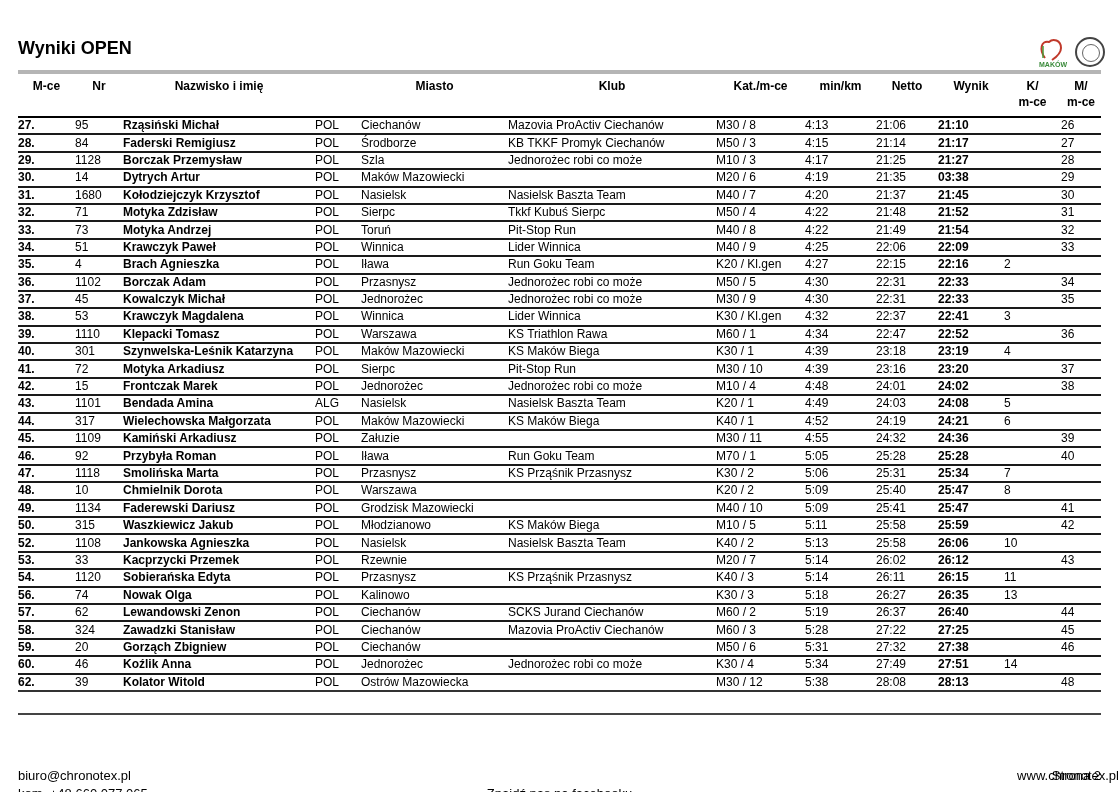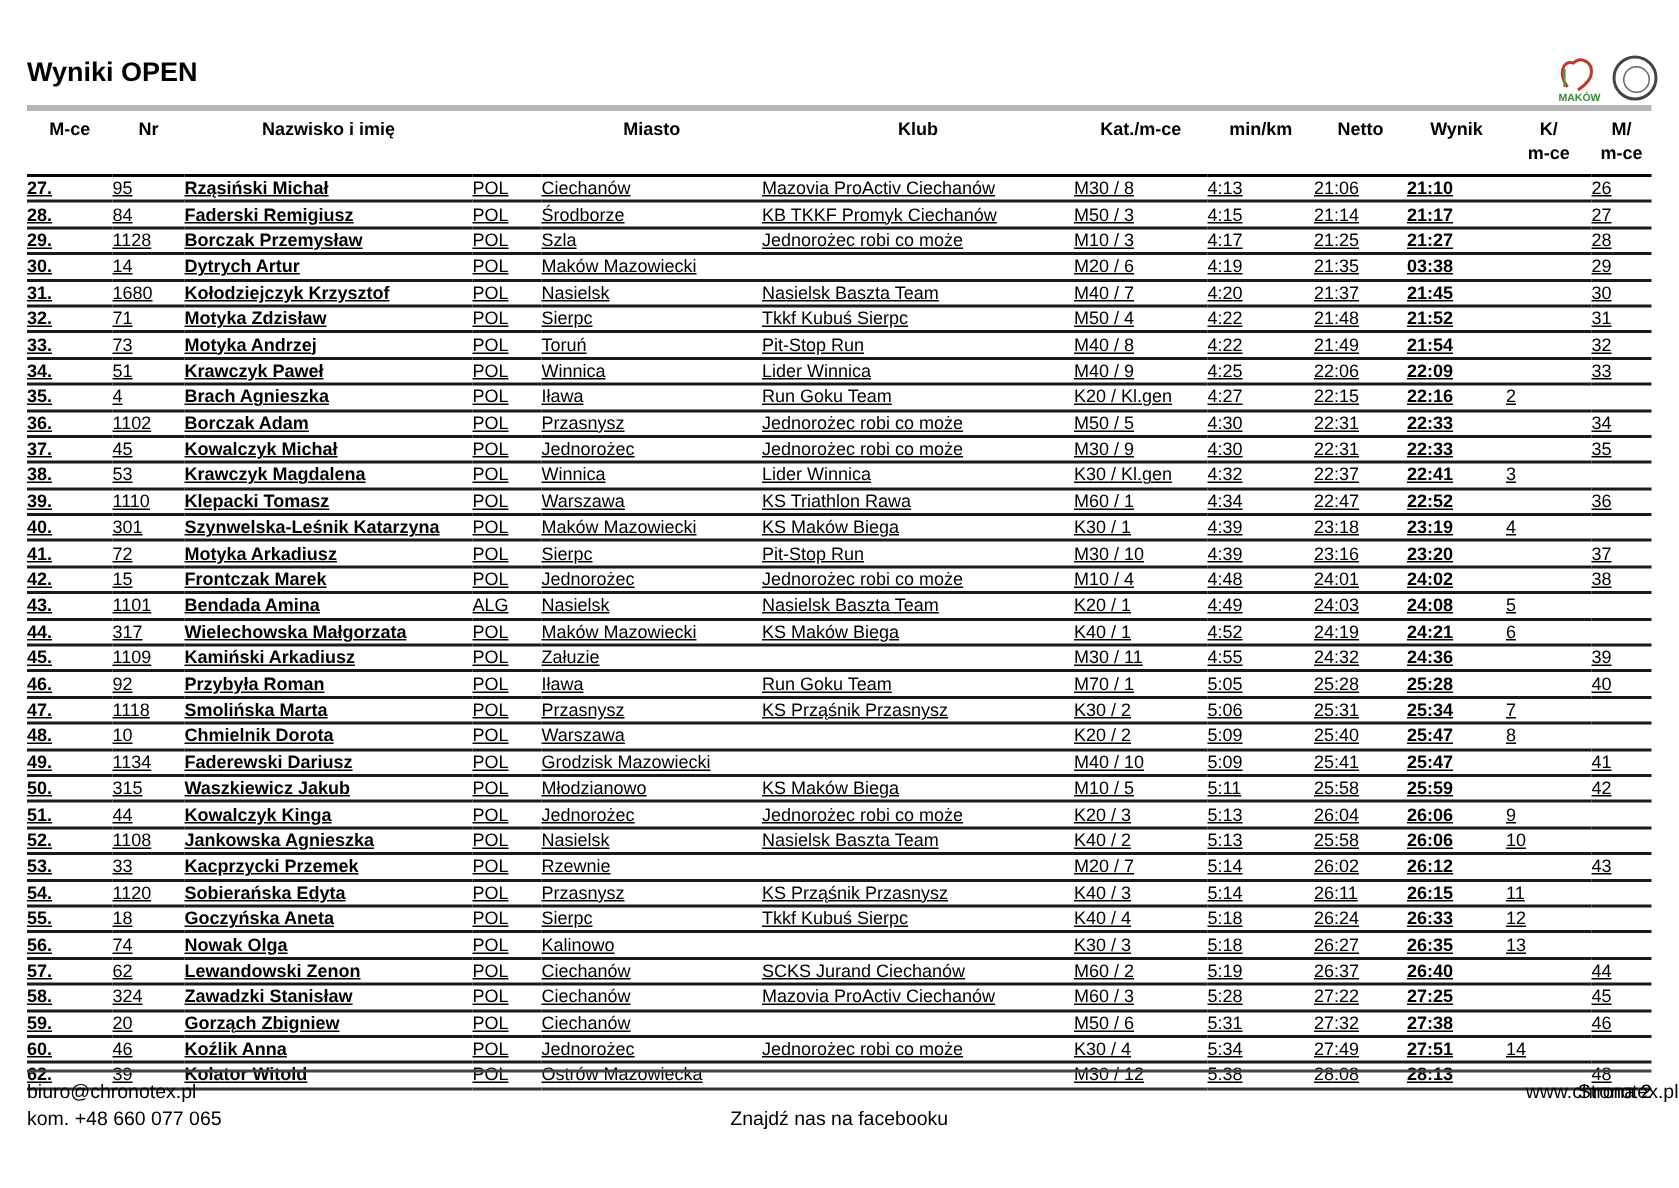--- a/index.html
+++ b/index.html
@@ -8,25 +8,25 @@
   .title { position: absolute; left: 18px; top: 38px; font-size: 18px; font-weight: bold; }
   .logos { position: absolute; right: 14px; top: 36px; display: flex; gap: 6px; align-items: center; }
   .logo-heart { width: 34px; height: 32px; position: relative; }
   .logo-seal { width: 30px; height: 30px; border-radius: 50%; border: 2px solid #444; box-sizing: border-box; position: relative; }
   .logo-seal::after { content: ""; position: absolute; left: 5px; top: 5px; width: 16px; height: 16px; border-radius: 50%; border: 1px solid #666; }
   .topbar { position: absolute; left: 18px; right: 18px; top: 70px; height: 4px; background: #b5b5b5; }
   table { position: absolute; left: 18px; top: 76px; width: 1083px; border-collapse: collapse; font-size: 12px; }
   th { text-align: center; font-weight: bold; font-size: 12px; vertical-align: top; padding: 2px 0 0 0; height: 38px; line-height: 16px; }
   thead tr { border-bottom: 2px solid #000; }
   td { padding: 0; height: 15.4px; line-height: 15px; white-space: nowrap; }
-  tbody tr { border-bottom: 2px solid #1a1a1a; text-decoration: underline; }
+  tbody tr { border-bottom: 2px solid #1a1a1a; }
   tbody tr:last-child { border-bottom: 2px solid #333; }
   .b { font-weight: bold; }
   .footer-line { position: absolute; left: 18px; right: 18px; top: 713px; height: 2px; background: #444; }
-  .f { position: absolute; font-size: 13px; }
+  .f { position: absolute; font-size: 13px; margin-top: 48px; }
   .f-l1 { left: 18px; top: 720px; }
   .f-l2 { left: 18px; top: 738px; }
   .f-c1 { left: 0; right: 0; top: 720px; text-align: right; }
   .f-c2 { left: 0; right: 0; top: 738px; text-align: center; }
   .f-r { right: 18px; top: 720px; }
 </style>
 </head>
 <body>
 
 <div class="title">Wyniki OPEN</div>
@@ -406,34 +406,20 @@
         <td>Młodzianowo</td>
         <td>KS Maków Biega</td>
         <td>M10 / 5</td>
         <td>5:11</td>
         <td>25:58</td>
         <td class="b">25:59</td>
         <td></td>
         <td>42</td>
       </tr>
       <tr>
-        <td class="b">51.</td>
-        <td>44</td>
-        <td class="b">Kowalczyk Kinga</td>
-        <td>POL</td>
-        <td>Jednorożec</td>
-        <td>Jednorożec robi co może</td>
-        <td>K20 / 3</td>
-        <td>5:13</td>
-        <td>26:04</td>
-        <td class="b">26:06</td>
-        <td>9</td>
-        <td></td>
-      </tr>
-      <tr>
         <td class="b">52.</td>
         <td>1108</td>
         <td class="b">Jankowska Agnieszka</td>
         <td>POL</td>
         <td>Nasielsk</td>
         <td>Nasielsk Baszta Team</td>
         <td>K40 / 2</td>
         <td>5:13</td>
         <td>25:58</td>
         <td class="b">26:06</td>
@@ -459,34 +445,20 @@
         <td>1120</td>
         <td class="b">Sobierańska Edyta</td>
         <td>POL</td>
         <td>Przasnysz</td>
         <td>KS Prząśnik Przasnysz</td>
         <td>K40 / 3</td>
         <td>5:14</td>
         <td>26:11</td>
         <td class="b">26:15</td>
         <td>11</td>
-        <td></td>
-      </tr>
-      <tr>
-        <td class="b">55.</td>
-        <td>18</td>
-        <td class="b">Goczyńska Aneta</td>
-        <td>POL</td>
-        <td>Sierpc</td>
-        <td>Tkkf Kubuś Sierpc</td>
-        <td>K40 / 4</td>
-        <td>5:18</td>
-        <td>26:24</td>
-        <td class="b">26:33</td>
-        <td>12</td>
         <td></td>
       </tr>
       <tr>
         <td class="b">56.</td>
         <td>74</td>
         <td class="b">Nowak Olga</td>
         <td>POL</td>
         <td>Kalinowo</td>
         <td></td>
         <td>K30 / 3</td>

